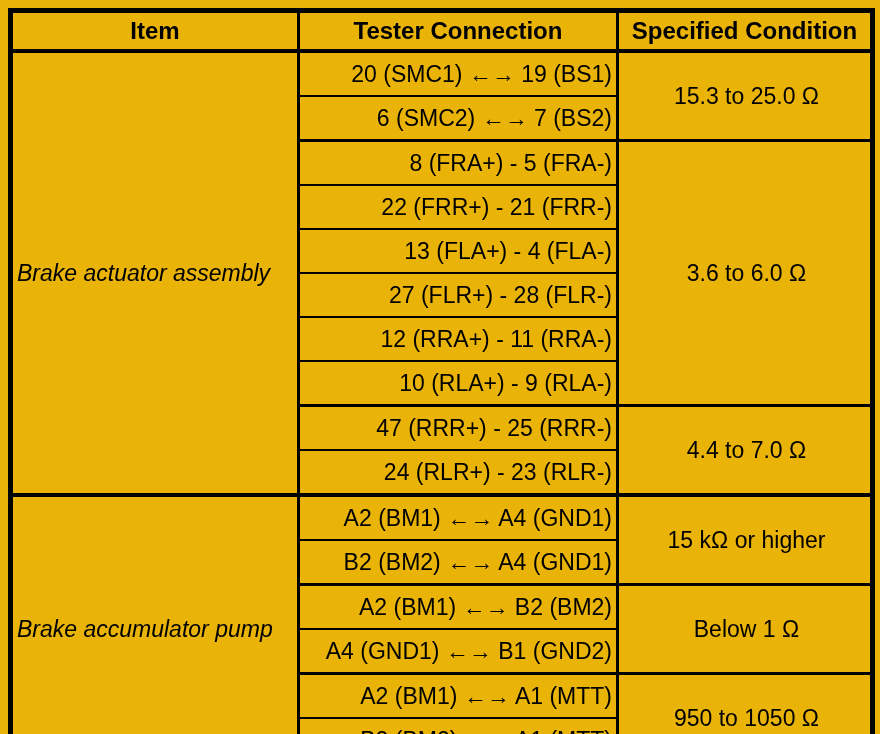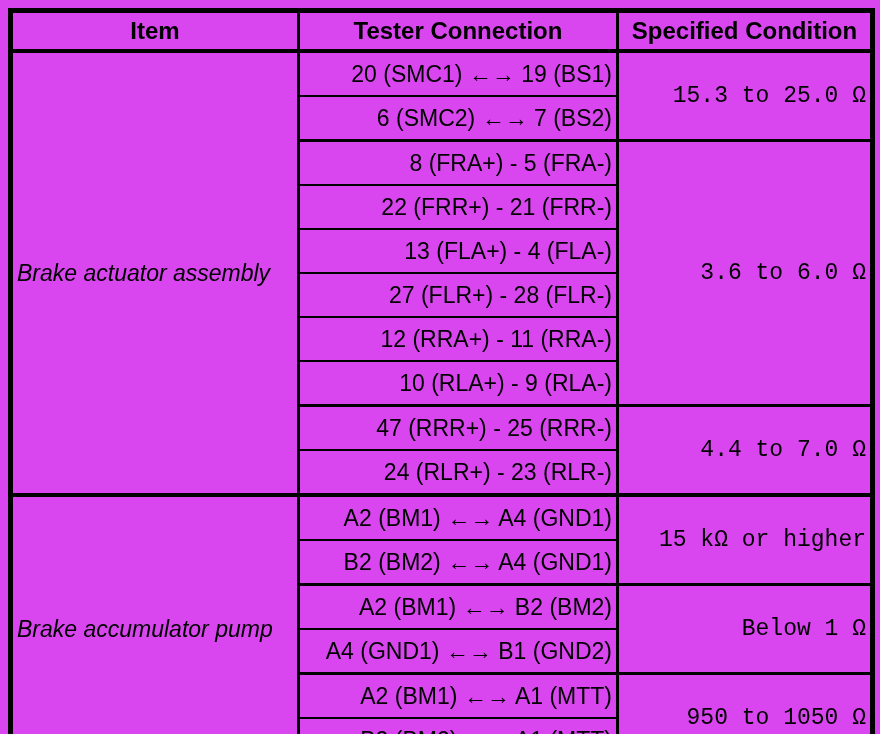--- a/index.html
+++ b/index.html
@@ -5,21 +5,21 @@
   html, body {
     margin: 0;
     padding: 0;
     background: #ffffff;
     font-family: "Liberation Sans", sans-serif;
     color: #000000;
   }
   .page {
     width: 880px;
     height: 734px;
-    background: #d946ef;
+    background: #eab308;
     box-sizing: border-box;
     padding: 8px 10px 8px 8px;
   }
   table.spec-table {
     border-collapse: collapse;
     table-layout: fixed;
     width: 862px;
     height: 718px;
   }
   table.spec-table, .spec-table th, .spec-table td {
@@ -56,23 +56,22 @@
   .spec-table td.item-cell {
     padding-left: 4px;
     text-align: left;
     font-style: italic;
   }
   .spec-table td.conn-cell {
     text-align: right;
     padding-left: 2px;
   }
   .spec-table td.cond-cell {
-    text-align: right;
+    text-align: center;
     padding-left: 8px;
-    font-family: Liberation Mono, monospace;
   }
   .spec-table td.group-start { border-top-width: 3px; }
   .spec-table td.section-start { border-top-width: 4px; }
 </style>
 </head>
 <body>
 
 <div class="page">
   <table class="spec-table">
     <colgroup>

